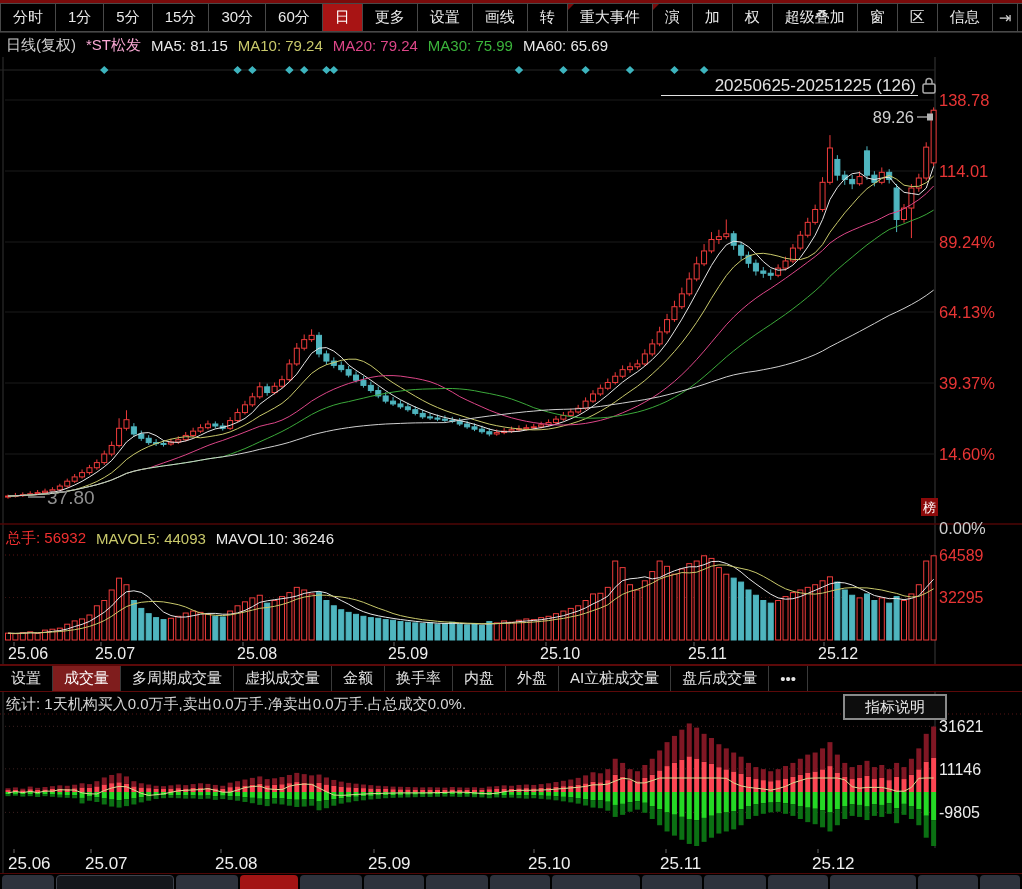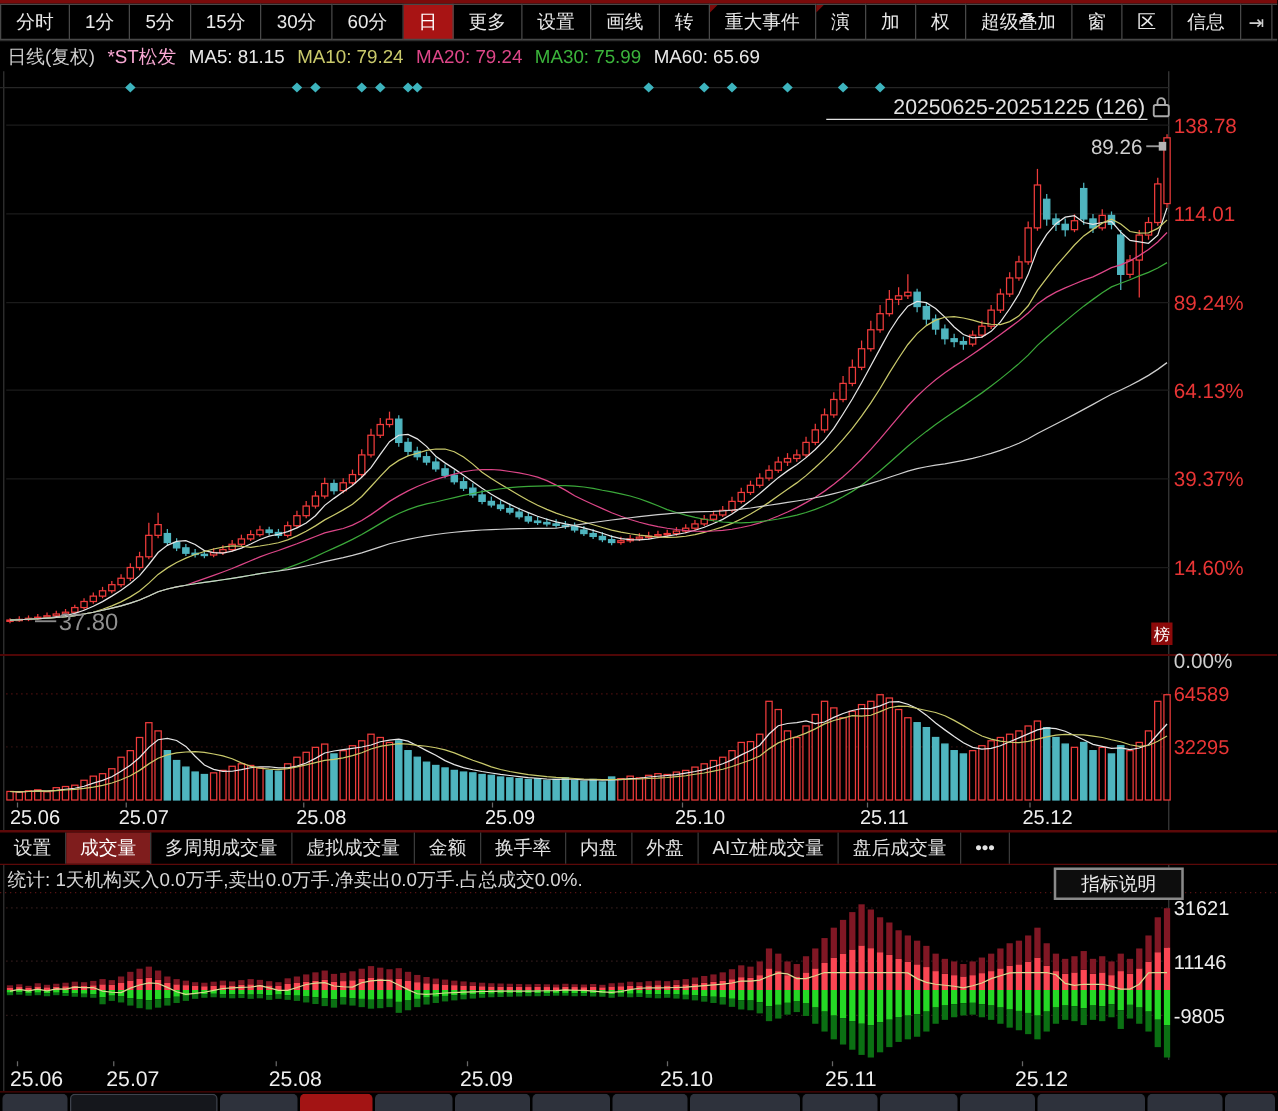--- a/index.html
+++ b/index.html
@@ -1049,20 +1049,25 @@
       <line x1="374" y1="849" x2="374" y2="853" stroke="#666" stroke-width="1"></line>
       <text x="368" y="869" fill="#efefef" font-size="17" font-family="Liberation Sans, DejaVu Sans, sans-serif" text-anchor="start">25.09</text>
       <line x1="534" y1="849" x2="534" y2="853" stroke="#666" stroke-width="1"></line>
       <text x="528" y="869" fill="#efefef" font-size="17" font-family="Liberation Sans, DejaVu Sans, sans-serif" text-anchor="start">25.10</text>
       <line x1="666" y1="849" x2="666" y2="853" stroke="#666" stroke-width="1"></line>
       <text x="660" y="869" fill="#efefef" font-size="17" font-family="Liberation Sans, DejaVu Sans, sans-serif" text-anchor="start">25.11</text>
       <line x1="818" y1="849" x2="818" y2="853" stroke="#666" stroke-width="1"></line>
       <text x="812" y="869" fill="#efefef" font-size="17" font-family="Liberation Sans, DejaVu Sans, sans-serif" text-anchor="start">25.12</text>
     </svg>
 
+  <div class="vol-header" id="volheader">
+      <span style="color: rgb(240, 48, 48);">总手: 56932</span>
+      <span style="color: rgb(201, 201, 107);">MAVOL5: 44093</span>
+      <span style="color: rgb(232, 232, 232);">MAVOL10: 36246</span>
+    </div>
 
   <div class="tabbar" id="tabbar">
       <div class="tab">设置</div>
       <div class="tab active">成交量</div>
       <div class="tab">多周期成交量</div>
       <div class="tab">虚拟成交量</div>
       <div class="tab">金额</div>
       <div class="tab">换手率</div>
       <div class="tab">内盘</div>
       <div class="tab">外盘</div>

